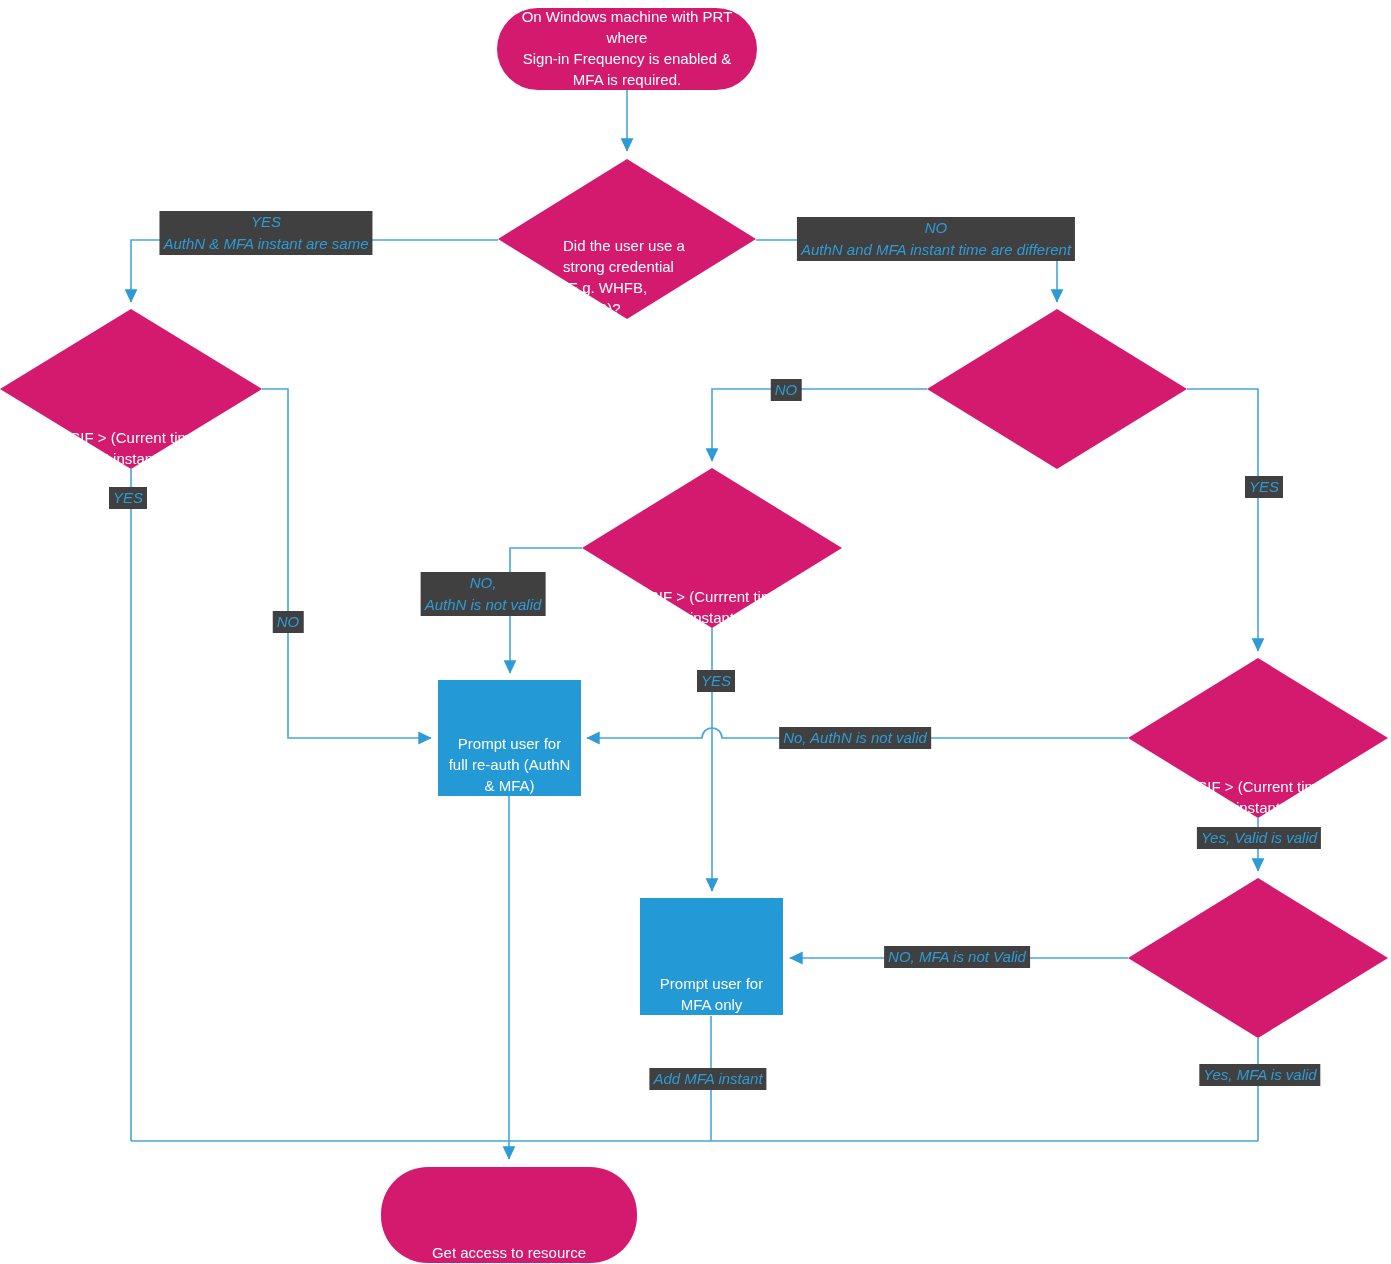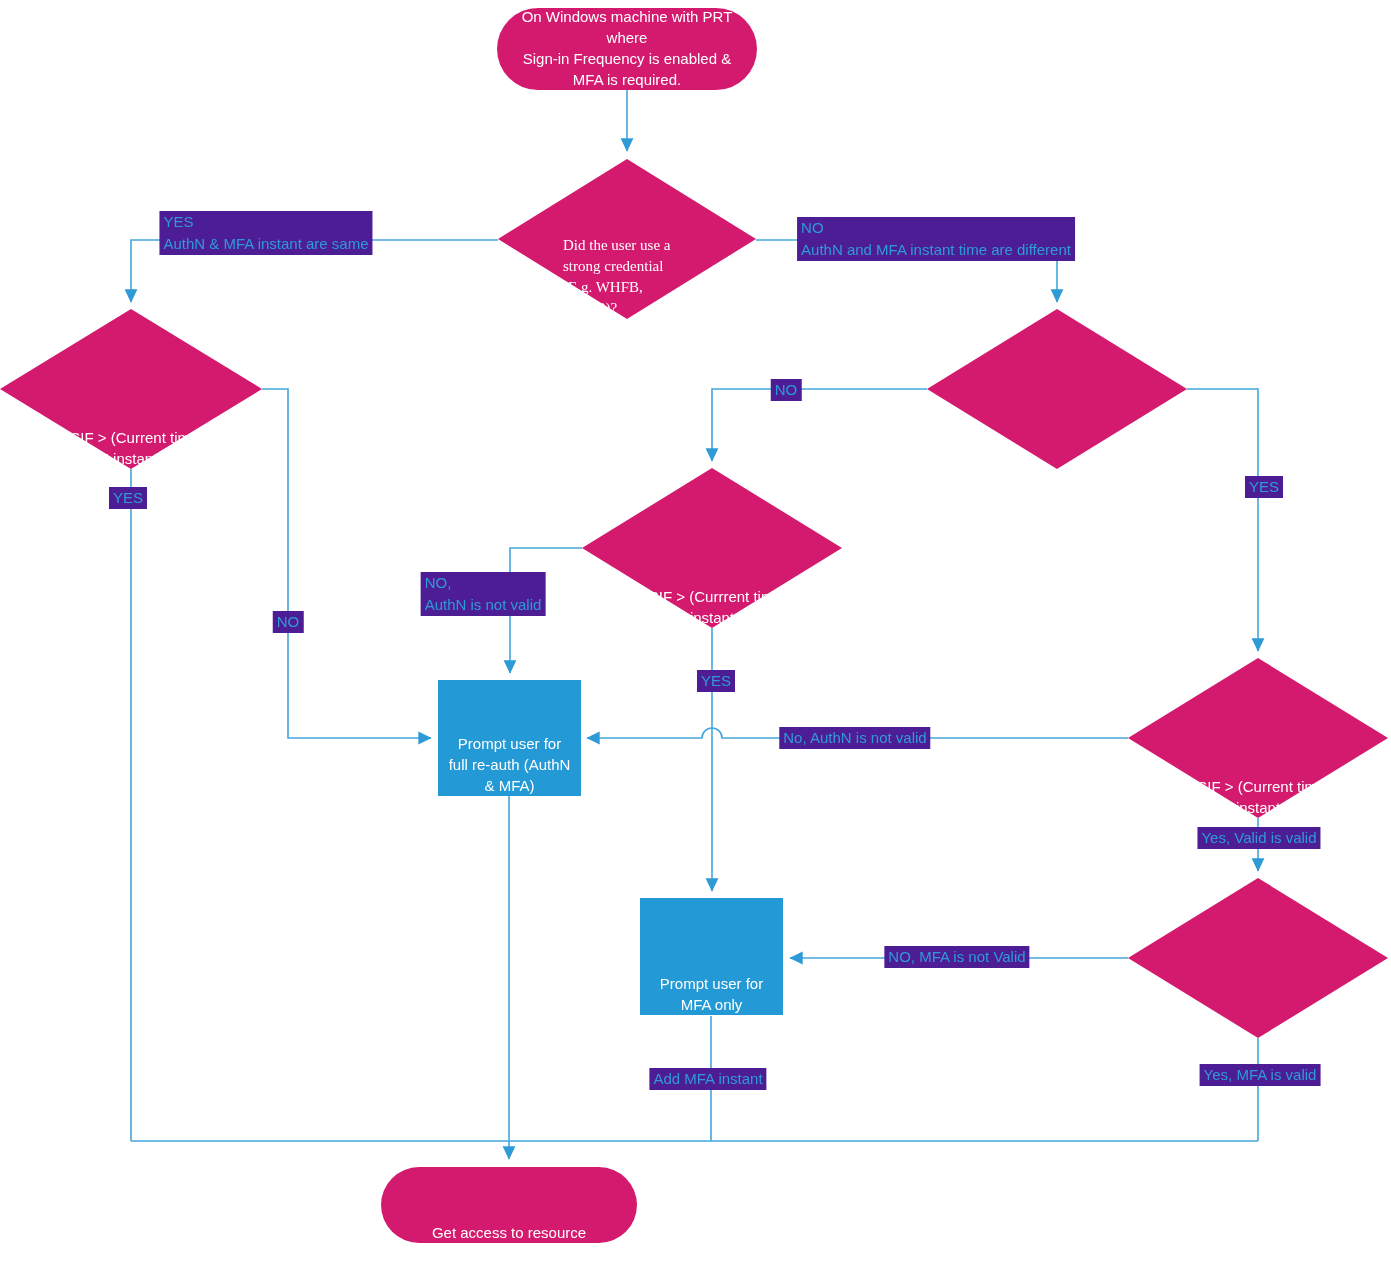--- a/index.html
+++ b/index.html
@@ -7,24 +7,24 @@
     width:1391px;height:1264px;background:#ffffff;position:relative;overflow:hidden;
     font-family:"Liberation Sans",sans-serif;
   }
   .node{position:absolute;display:flex;align-items:flex-end;justify-content:center;z-index:2;}
   .stadium{background:var(--node-pink,#d41a6e);border-radius:44px;}
   .rect{background:var(--node-blue,#2399d5);}
   .diamond-bg{position:absolute;inset:0;background:var(--node-pink,#d41a6e);
     clip-path:polygon(50% 0,100% 50%,50% 100%,0 50%);}
   .node .txt{position:relative;color:#ffffff;font-size:15px;line-height:21px;
     text-align:center;white-space:pre-line;z-index:2;}
-  .node .txt.left{text-align:left;width:128px;font-family:Liberation Serif, serif;}
+  .node .txt.left{text-align:left;width:128px;}
   .elabel{position:absolute;transform:translate(-50%,-50%);color:var(--label-blue,#2e9bd6);
-    font-size:15px;line-height:22px;white-space:pre-line;
-    background:#4c1d95;padding:0 4px;z-index:3;}
+    font-size:15px;line-height:22px;text-align:center;white-space:pre-line;
+    background:#404040;padding:0 4px;z-index:3;font-style:italic;}
   svg.edges{position:absolute;left:0;top:0;z-index:1;}
   svg.edges path.wire{fill:none;stroke:var(--line-blue,#45a7db);stroke-width:1.6;}
 </style>
 </head>
 <body>
 
 <svg class="edges" width="1391" height="1264">
   <defs>
     <marker id="arw" viewBox="0 0 12 12" refX="10.5" refY="6" markerWidth="10" markerHeight="10" orient="auto-start-reverse">
       <path d="M1,1.2 L11,6 L1,10.8 Z" style="fill:var(--label-blue,#2e9bd6);stroke:none"></path>
@@ -93,21 +93,21 @@
 
 <div class="node" style="left:1128px;top:878px;width:260px;height:160px">
   <div class="diamond-bg"></div>
 </div>
 
 <div class="node rect" style="left:640px;top:898px;width:143px;height:117px">
   <div class="txt">Prompt user for
 MFA only</div>
 </div>
 
-<div class="node stadium" style="left:381px;top:1167px;width:256px;height:76px;border-radius:47px">
+<div class="node stadium" style="left:381px;top:1167px;width:256px;height:96px;border-radius:47px">
   <div class="txt">Get access to resource</div>
 </div>
 
 <div class="elabel" style="left:266px;top:233px">YES
 AuthN &amp; MFA instant are same</div>
 <div class="elabel" style="left:936px;top:239px">NO
 AuthN and MFA instant time are different</div>
 <div class="elabel" style="left:128px;top:498px">YES</div>
 <div class="elabel" style="left:288px;top:622px">NO</div>
 <div class="elabel" style="left:786px;top:390px">NO</div>

